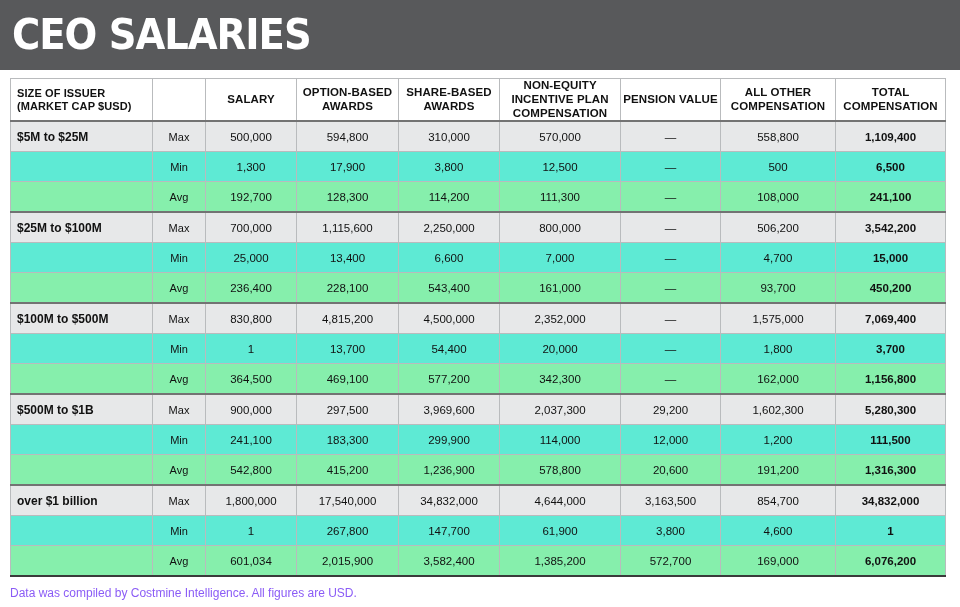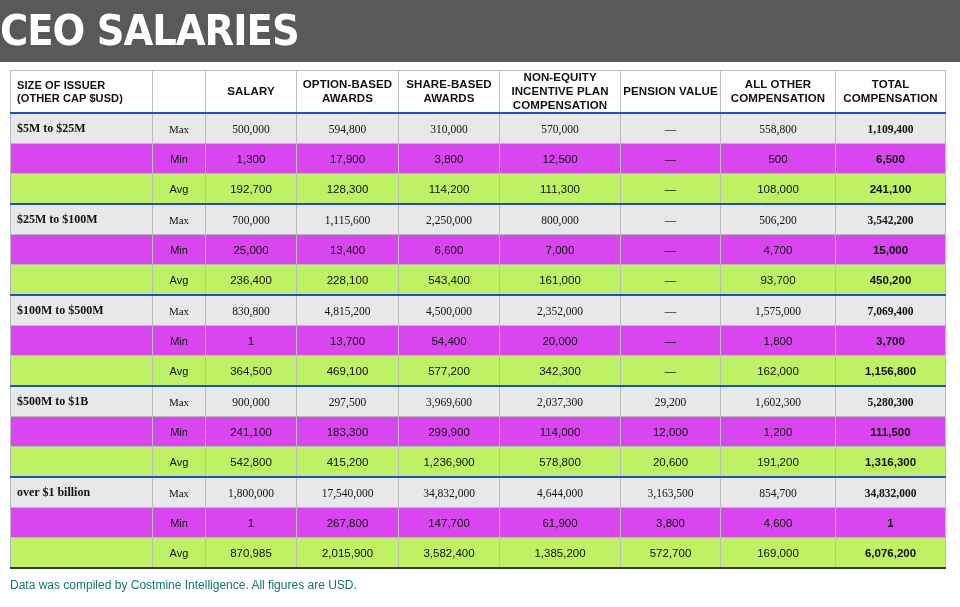--- a/index.html
+++ b/index.html
@@ -16,24 +16,25 @@
   }
   .page {
     position: relative;
     width: 960px;
     height: 607px;
     box-sizing: border-box;
   }
 
   
   .banner {
-    height: 62px;
+    height: 70px;
     background: #58595b;
     display: flex;
     align-items: center;
+    padding-left: 12px;
     box-sizing: border-box;
   }
   .banner-title {
     color: #ffffff;
     font-size: 42px;
     font-weight: bold;
     letter-spacing: -1px;
     line-height: 1;
     font-family: "DejaVu Sans", sans-serif;
     font-stretch: condensed;
@@ -92,32 +93,32 @@
   tbody td.issuer {
     text-align: left;
     padding-left: 6px;
     font-weight: bold;
     font-size: 12px;
   }
   tbody td.stat { font-size: 11px; margin-left: 40px; }
   tbody td.total { font-weight: bold; }
 
   tr.band-max td { background: #e7e8e9; }
-  tr.band-min td { background: #d946ef; }
-  tr.band-avg td { background: #bef264; }
+  tr.band-min td { background: #5eead4; }
+  tr.band-avg td { background: #86efac; }
 
   
-  tr.group-start td { border-top: 2px solid #1d4ed8; font-family: Liberation Serif, serif; }
+  tr.group-start td { border-top: 2px solid #737373; }
   thead tr th { border-bottom: 2px solid #3a3a3a; }
 
   tbody tr:last-child td { border-bottom: 2px solid #3a3a3a; }
 
   .footnote {
     font-size: 12px;
-    color: #0f766e;
+    color: #8b5cf6;
     padding: 9px 0 0 10px;
     font-family: "Liberation Sans", sans-serif;
   }
 </style>
 </head>
 <body>
 
 <div class="page">
 
   <div class="banner">
@@ -134,21 +135,21 @@
         <col class="c-shr">
           <col class="c-neq">
           <col class="c-pen">
           <col class="c-other">
           <col class="c-total">
       </colgroup>
       <thead>
         <tr>
           <th class="issuer">
             <span>SIZE OF ISSUER</span>
-            <span>(OTHER CAP $USD)</span>
+            <span>(MARKET CAP $USD)</span>
           </th>
           <th></th>
           <th>SALARY</th>
           <th>
             <span>OPTION-BASED</span>
             <span>AWARDS</span>
           </th>
           <th>
             <span>SHARE-BASED</span>
             <span>AWARDS</span>
@@ -323,21 +324,21 @@
             <td>267,800</td>
             <td>147,700</td>
             <td>61,900</td>
             <td>3,800</td>
             <td>4,600</td>
             <td class="total">1</td>
           </tr>
           <tr class="band-avg">
             <td class="issuer"></td>
             <td class="stat">Avg</td>
-            <td>870,985</td>
+            <td>601,034</td>
             <td>2,015,900</td>
             <td>3,582,400</td>
             <td>1,385,200</td>
             <td>572,700</td>
             <td>169,000</td>
             <td class="total">6,076,200</td>
           </tr>
         </tbody>
     </table>
   </div>

